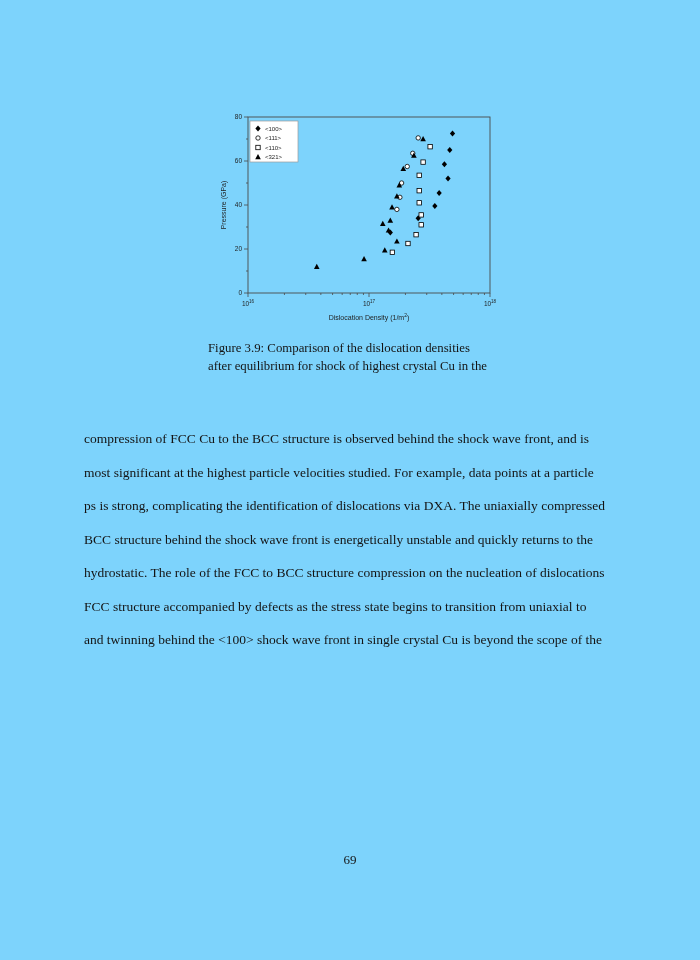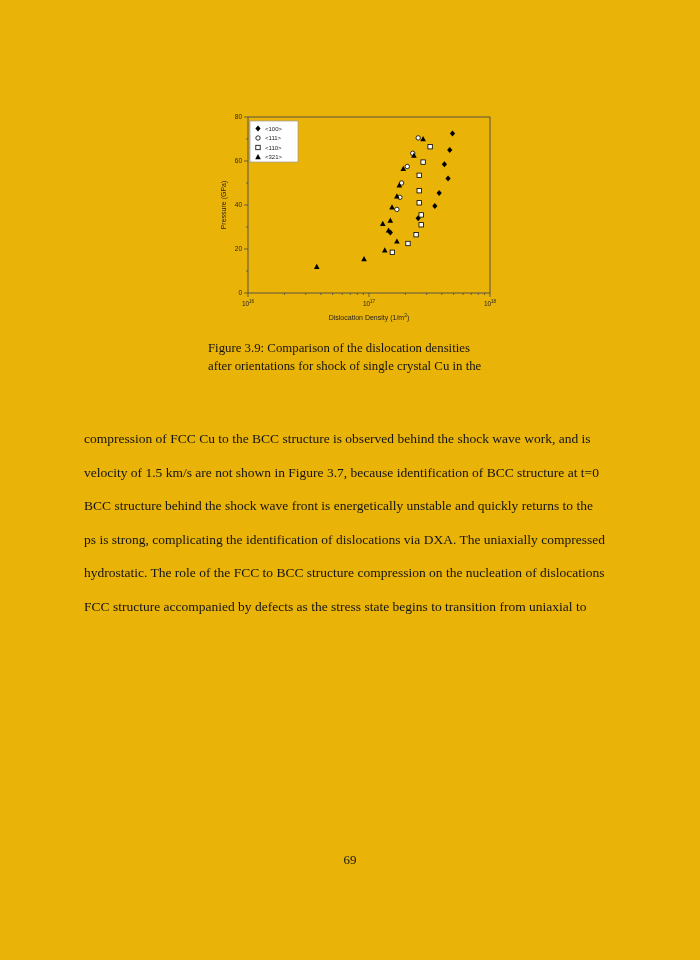--- a/index.html
+++ b/index.html
@@ -1,20 +1,20 @@
 <!DOCTYPE html>
 <html><head>
 <meta charset="utf-8">
 <style>
   html, body { margin: 0; padding: 0; background: #ffffff; }
   .page {
     position: relative;
     width: 700px;
     height: 960px;
-    background: #eab308;
+    background: #7dd3fc;
     font-family: "Liberation Serif", serif;
     color: #1a1a1a;
     overflow: hidden;
   }
   .chart-wrap {
     position: absolute;
     left: 200px;
     top: 100px;
     width: 310px;
     height: 235px;
@@ -158,27 +158,28 @@
           <rect x="55.8" y="45.3" width="4.4" height="4.4" fill="#fff" stroke="#000000" stroke-width="0.8"></rect>
           <text x="65" y="49.7" font-size="6">&lt;110&gt;</text>
           <path d="M58,54.1 L60.8,59.3 L55.2,59.3 Z" fill="#000000"></path>
           <text x="65" y="59.2" font-size="6">&lt;321&gt;</text>
         </g>
       </svg>
   </div>
 
   <div class="caption">
     <div class="cap-line">Figure 3.9: Comparison of the dislocation densities</div>
-    <div class="cap-line">after orientations for shock of single crystal Cu in the</div>
+    <div class="cap-line">after equilibrium for shock of highest crystal Cu in the</div>
   </div>
 
   <div class="bodytext">
-    <div class="line">compression of FCC Cu to the BCC structure is observed behind the shock wave work, and is</div>
-    <div class="line">velocity of 1.5 km/s are not shown in Figure 3.7, because identification of BCC structure at t=0</div>
+    <div class="line">compression of FCC Cu to the BCC structure is observed behind the shock wave front, and is</div>
+    <div class="line">most significant at the highest particle velocities studied. For example, data points at a particle</div>
+    <div class="line">ps is strong, complicating the identification of dislocations via DXA. The uniaxially compressed</div>
     <div class="line">BCC structure behind the shock wave front is energetically unstable and quickly returns to the</div>
-    <div class="line">ps is strong, complicating the identification of dislocations via DXA. The uniaxially compressed</div>
     <div class="line">hydrostatic. The role of the FCC to BCC structure compression on the nucleation of dislocations</div>
     <div class="line">FCC structure accompanied by defects as the stress state begins to transition from uniaxial to</div>
+    <div class="line">and twinning behind the &lt;100&gt; shock wave front in single crystal Cu is beyond the scope of the</div>
   </div>
 
   <div class="pagenum">69</div>
 
 </div>
 
 </body></html>

